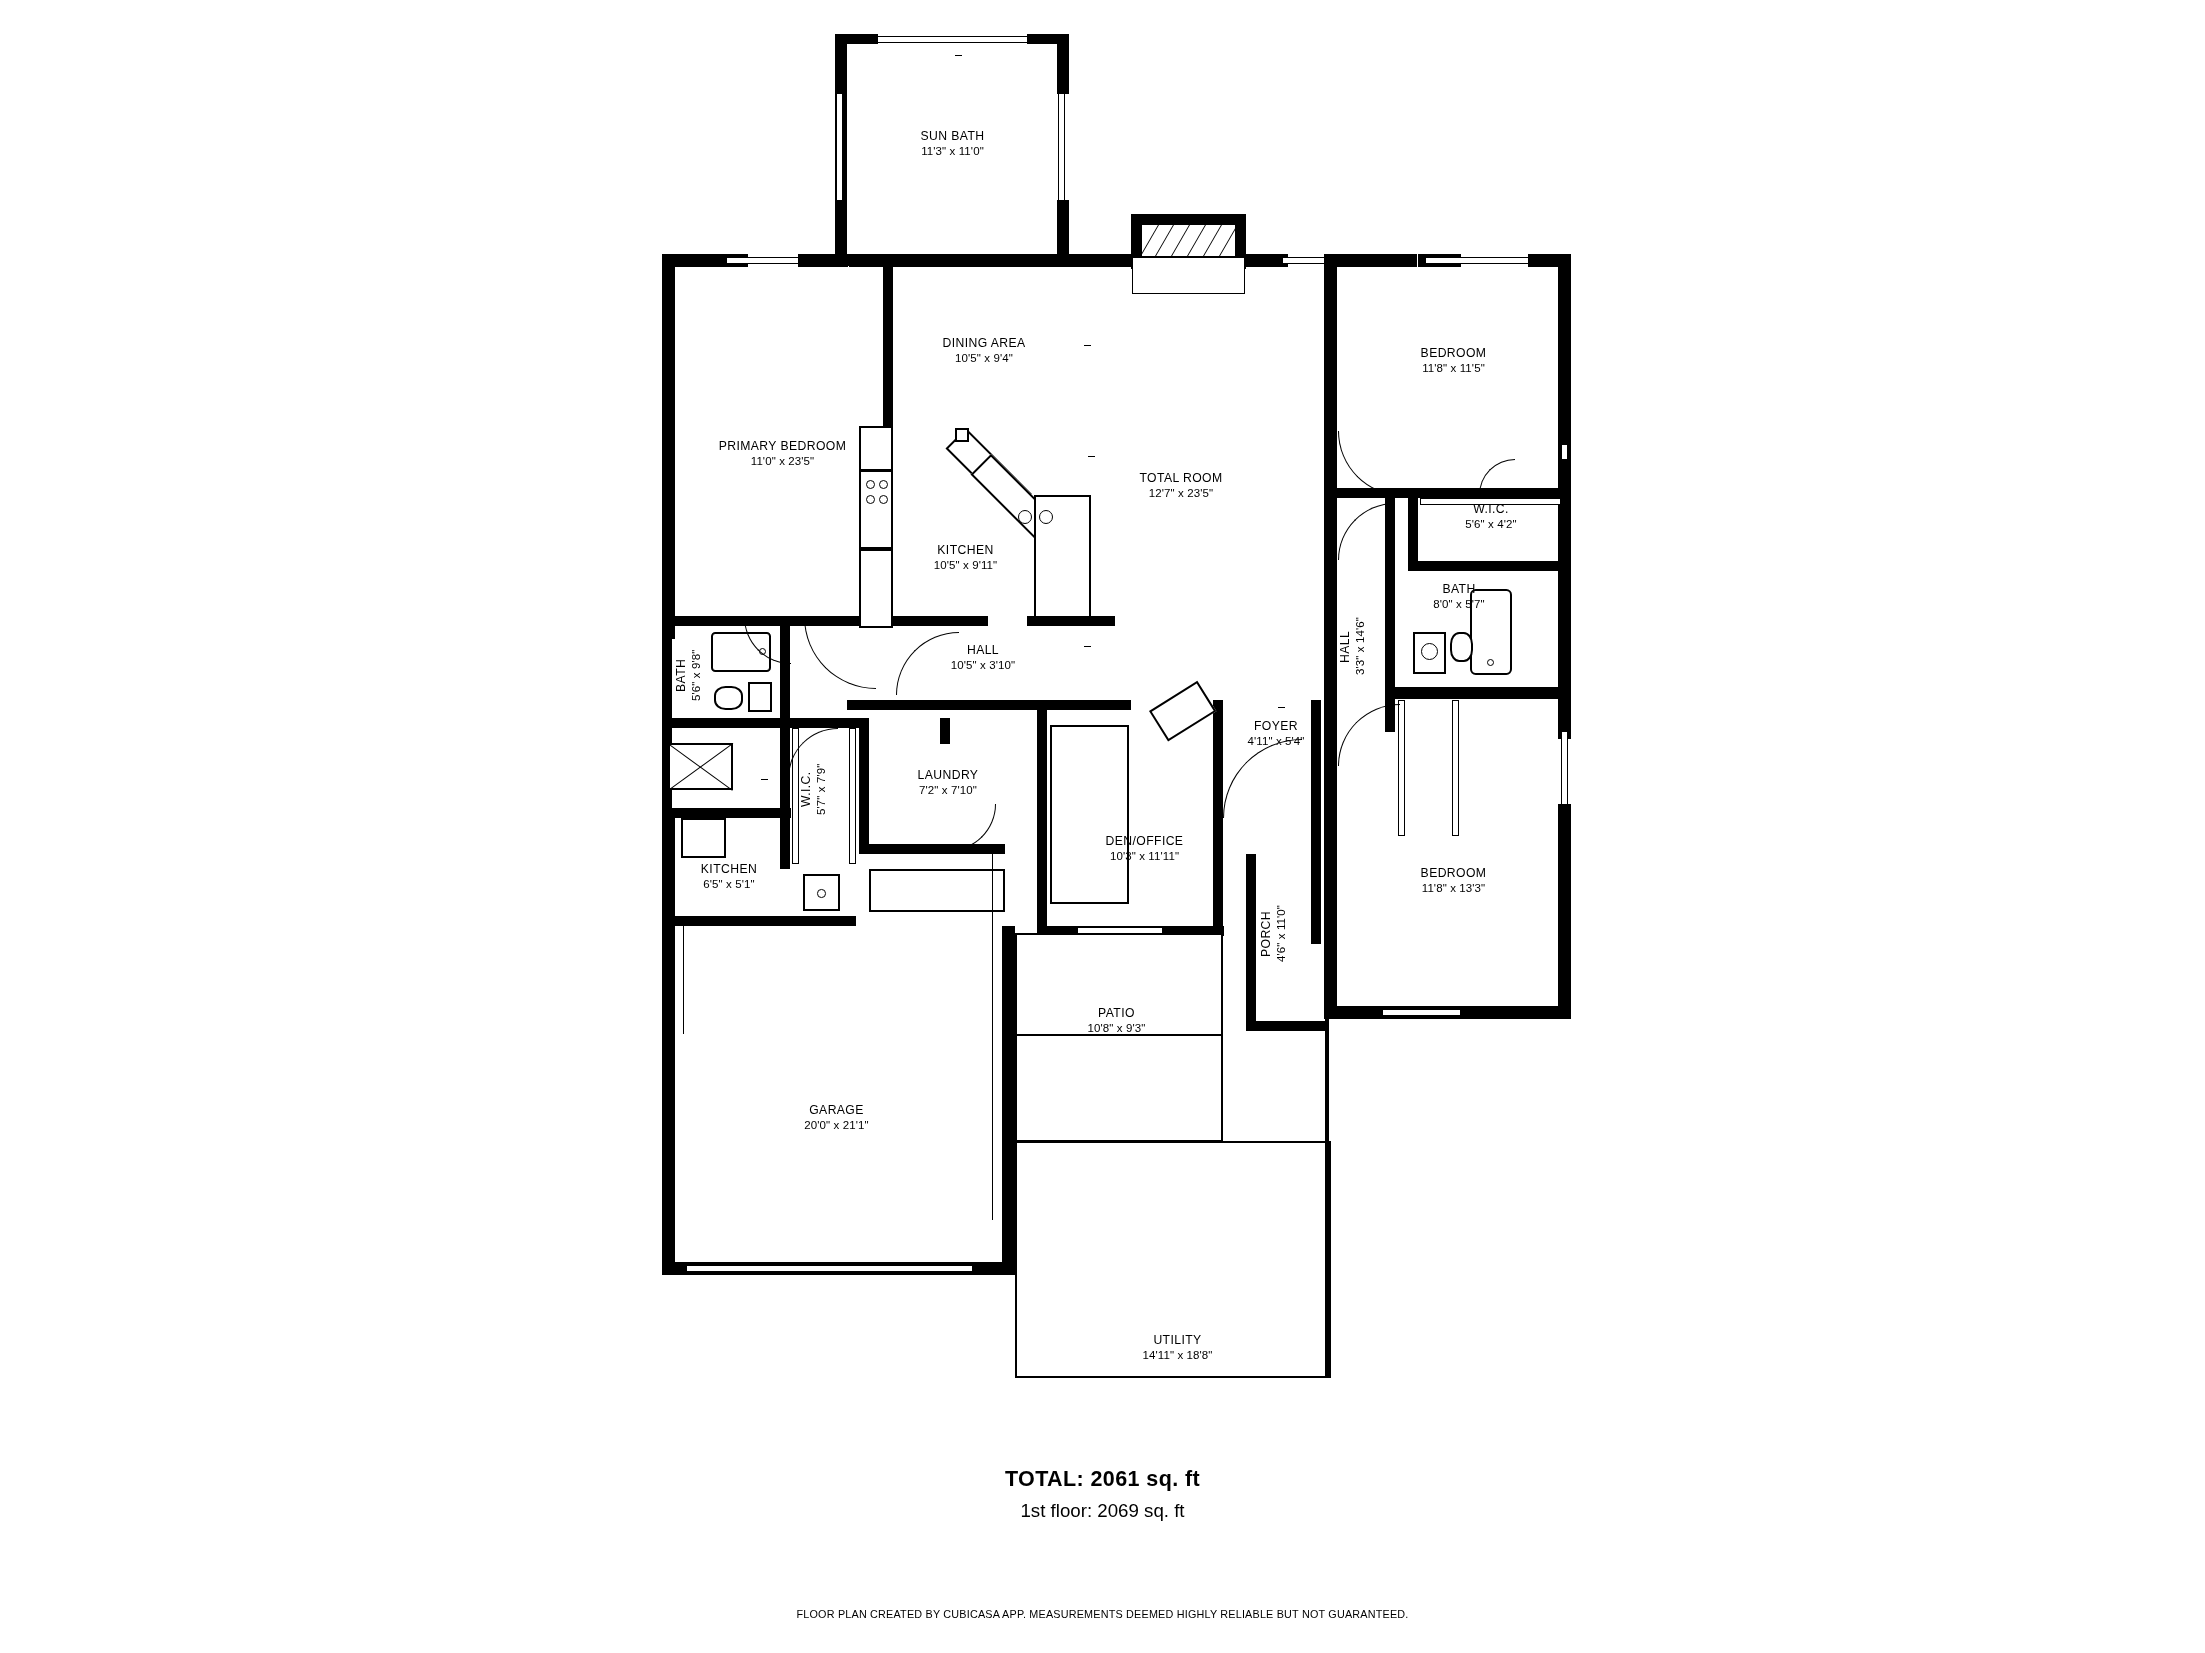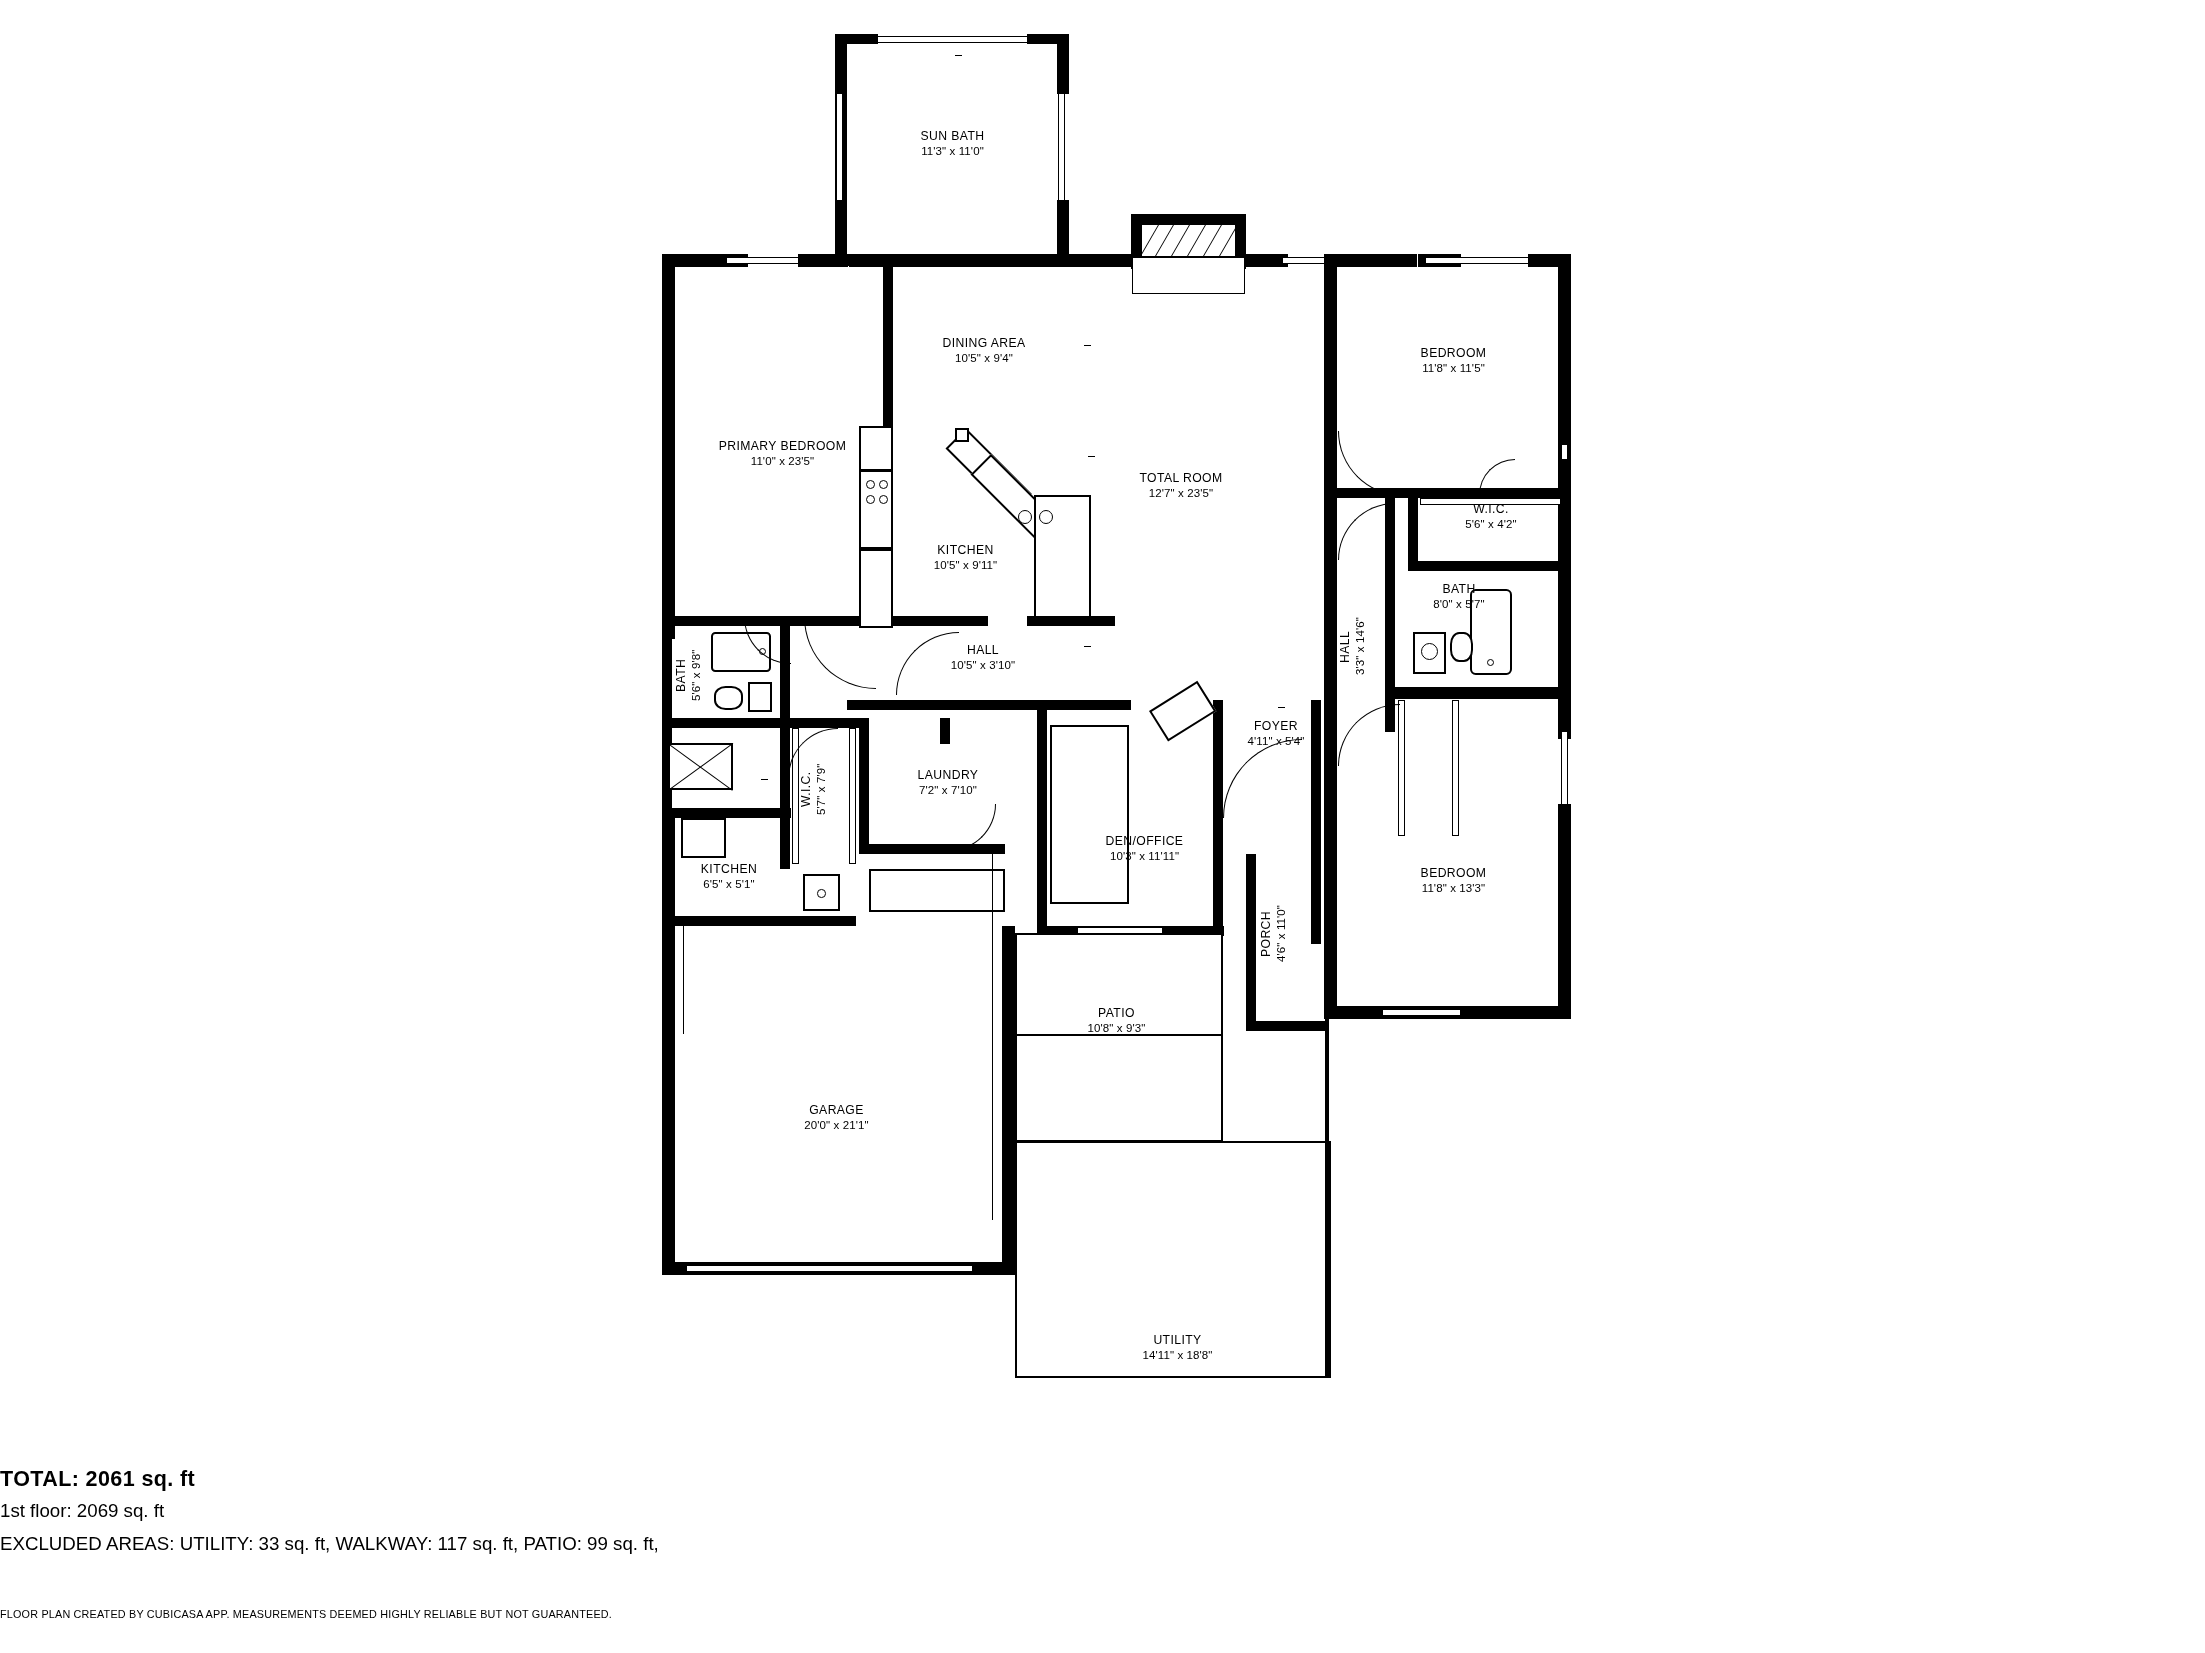--- a/index.html
+++ b/index.html
@@ -9,21 +9,21 @@
   .lbl{position:absolute;text-align:center;line-height:1.35;}
   .lbl .nm{font-size:12.2px;letter-spacing:0.4px;}
   .lbl .dim{font-size:11.5px;letter-spacing:0.1px;}
   .thin{position:absolute;border:1.4px solid #000;box-sizing:border-box;background:#fff;}
   .thin2{position:absolute;border:2.2px solid #000;box-sizing:border-box;background:#fff;}
   .hairline{position:absolute;background:#000;}
   .fixt{position:absolute;border:1.4px solid #000;box-sizing:border-box;background:#fff;}
   .oval{border-radius:50%;}
   .arc{position:absolute;border:1.4px solid #000;box-sizing:border-box;background:transparent;}
   .vert{writing-mode:vertical-rl;transform:rotate(180deg);}
-  .summary{position:absolute;left:0;width:2205px;text-align:left;}
+  .summary{position:absolute;left:0;width:2205px;text-align:center;}
   .s-total{font-size:21.5px;font-weight:bold;letter-spacing:0.4px;}
   .s-line{font-size:18.7px;}
   .s-foot{font-size:10.8px;letter-spacing:0.2px;}
 </style>
 </head>
 <body>
 
 <div id="plan">
 
   <div class="wall" style="left:835px;top:34px;width:11.5px;height:230px;"></div>
@@ -278,17 +278,16 @@
 
   <div class="hairline" style="left:955px;top:55px;width:7.2px;height:1.4px;"></div>
   <div class="hairline" style="left:1084px;top:345px;width:7.2px;height:1.4px;"></div>
   <div class="hairline" style="left:1084px;top:646px;width:7.2px;height:1.4px;"></div>
   <div class="hairline" style="left:1278px;top:707px;width:7.2px;height:1.4px;"></div>
   <div class="hairline" style="left:761px;top:779px;width:7.2px;height:1.4px;"></div>
   <div class="hairline" style="left:1088px;top:456px;width:7.2px;height:1.4px;"></div>
 
   <div class="summary s-total" style="top:1467px;">TOTAL: 2061 sq. ft</div>
   <div class="summary s-line" style="top:1500px;">1st floor: 2069 sq. ft</div>
-  <div class="summary s-line" style="top:1533px;">EXCLUDED AREAS: UTILITY: 33 sq. ft, WALKWAY: 117 sq. ft, PATIO: 99 sq. ft,</div>
   <div class="summary s-foot" style="top:1608px;">FLOOR PLAN CREATED BY CUBICASA APP. MEASUREMENTS DEEMED HIGHLY RELIABLE BUT NOT GUARANTEED.</div>
 
 </div>
 
 
 </body></html>

